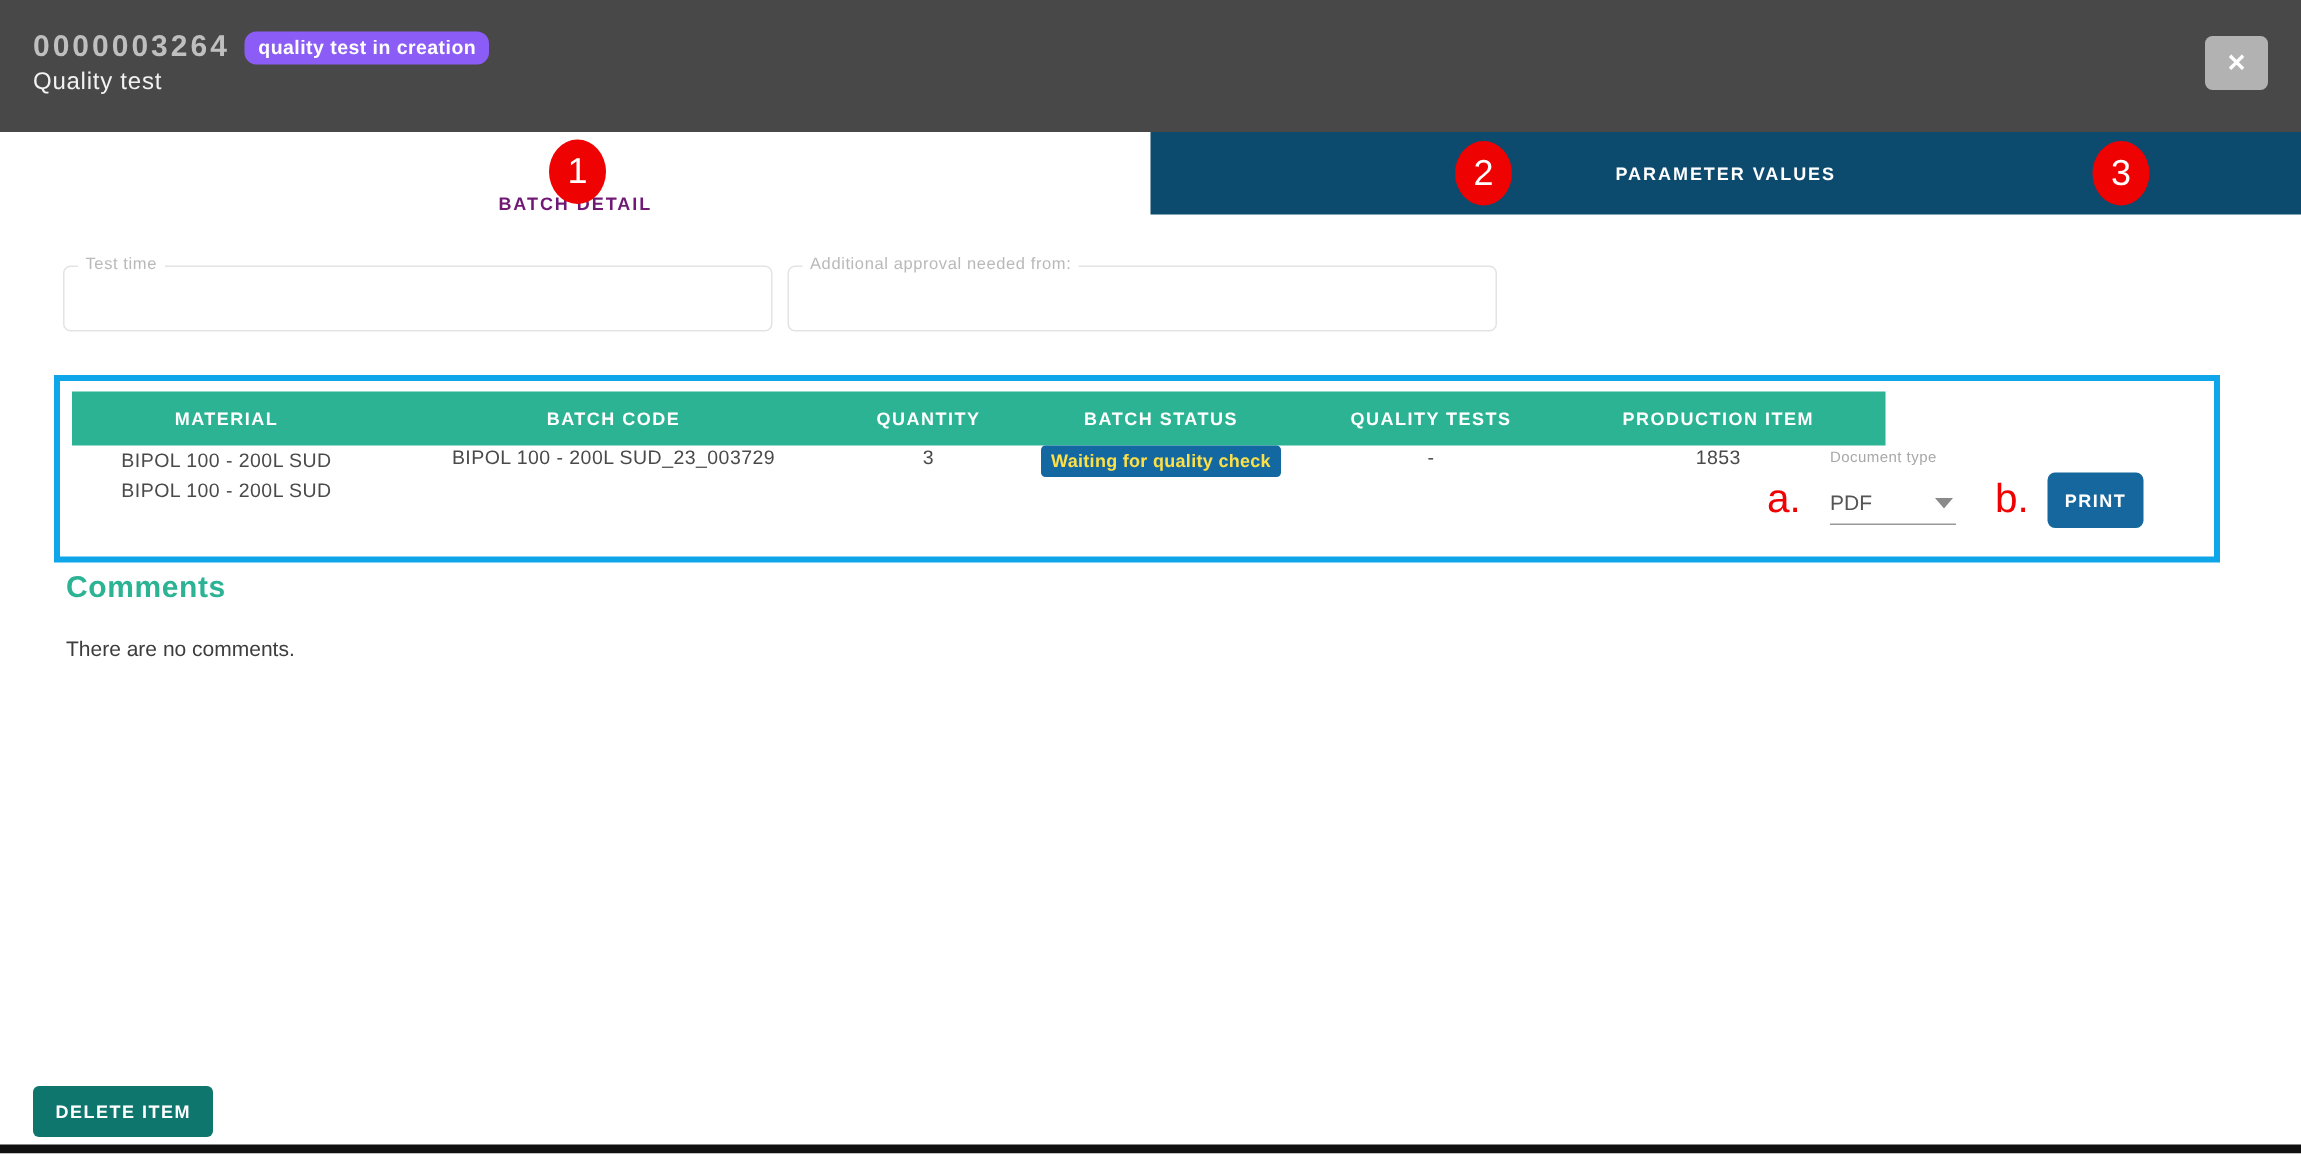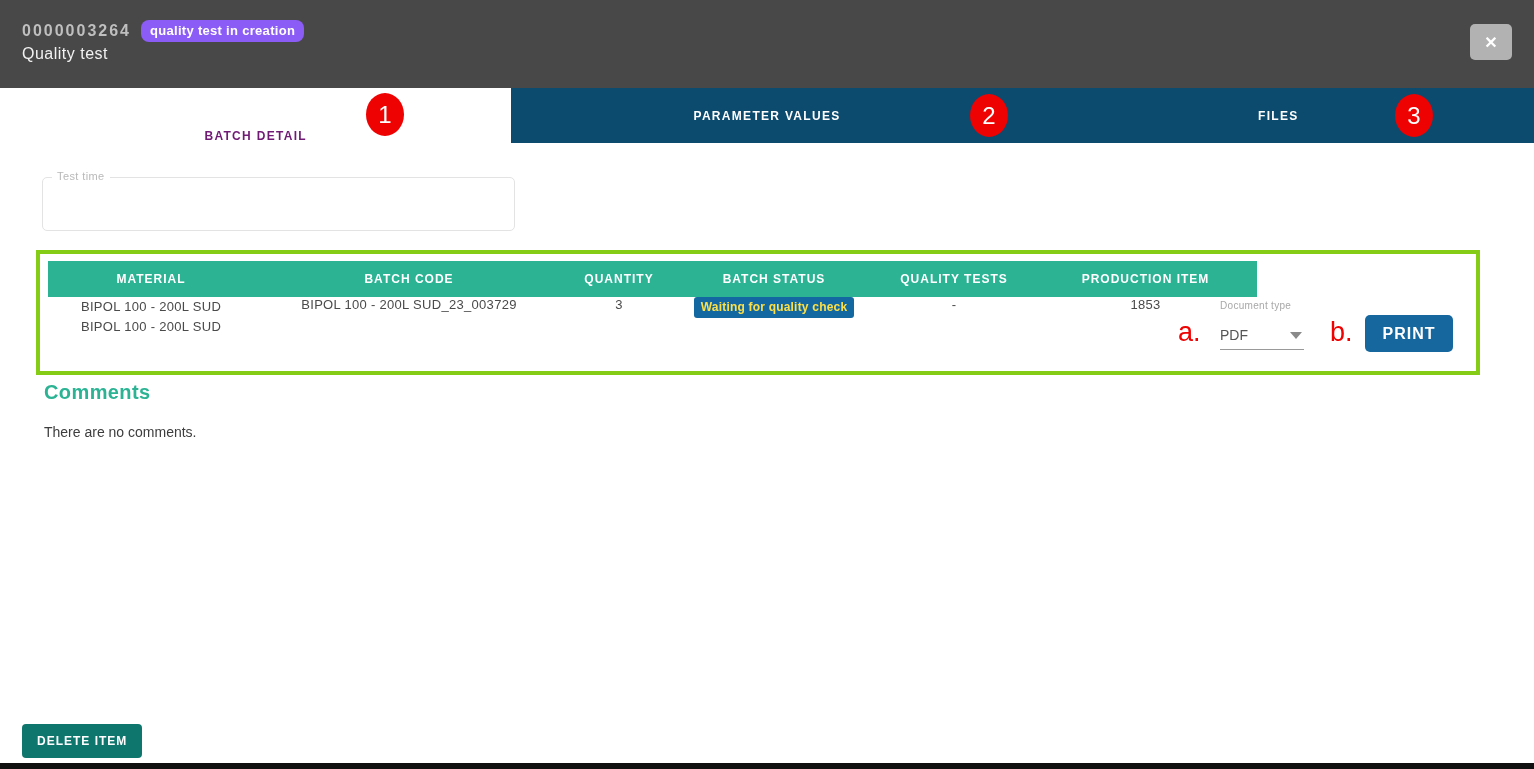--- a/index.html
+++ b/index.html
@@ -11,21 +11,21 @@
     overflow:hidden;
   }
 
   
   .header {
     height:88px; background:#484848; position:relative;
     padding:20px 0 0 22px; color:#fff;
   }
   .title-row { display:flex; align-items:center; gap:10px; }
   .doc-number {
-    font-size:16px; color:#bfbfbf; letter-spacing:2px; font-weight:bold;
+    font-size:20px; color:#bfbfbf; letter-spacing:2px; font-weight:bold;
   }
   .creation-badge {
     background:#8b5cf6; color:#fff; font-size:13px; font-weight:bold;
     padding:3px 9px 4px; border-radius:8px; letter-spacing:.3px;
   }
   .subtitle { font-size:16px; color:#f2f2f2; margin-top:3px; letter-spacing:.5px; }
   .close-btn {
     position:absolute; top:24px; right:22px; width:42px; height:36px;
     background:#b2b2b2; border:none; border-radius:5px; color:#fff;
     font-size:16px; font-weight:bold; cursor:pointer;
@@ -51,36 +51,36 @@
   #ann-2 { left:970px; top:94px; }
   #ann-3 { left:1395px; top:94px; }
   .ann-letter {
     position:absolute; color:#ee0202; font-size:27px; z-index:9;
     font-family:"Liberation Sans", sans-serif;
   }
 
   
   .fields { display:flex; gap:10px; margin:34px 0 0 42px; }
   .field {
-    position:relative; width:473px; height:54px;
+    position:relative; width:473px; height:44px;
     border:1px solid #e3e3e3; border-radius:5px; background:#fff;padding-left:37px;
   }
   .field label {
     position:absolute; top:-8px; left:9px; background:#fff;
     padding:0 5px; font-size:11px; color:#b9b9b9; letter-spacing:.4px;
   }
   .field input {
     border:none; outline:none; width:100%; height:100%;
     padding:0 12px; font:inherit; background:transparent;
   }
 
   
   .redrect {
     position:absolute; left:36px; top:250px; width:1444px; height:125px;
-    border:4px solid #84cc16; background:#fff;
+    border:4px solid #0ea5e9; background:#fff;
   }
   .batch-table { position:absolute; left:8px; top:7px; width:1209px; }
   .thead {
     display:flex; height:36px; background:#2bb394; align-items:center;
     color:#fff; font-size:12px; font-weight:bold; letter-spacing:1px;
   }
   .th, .td { text-align:center; }
   .c0 { width:206px; } .c1 { width:310px; } .c2 { width:110px; }
   .c3 { width:200px; } .c4 { width:160px; } .c5 { width:223px; }
   .trow {
@@ -101,23 +101,23 @@
   .doc-type .dt-value-row {
     display:flex; align-items:center; justify-content:space-between;
     border-bottom:1px solid #999; padding:4px 2px 6px 0;
     font-size:14px; color:#555;margin-top:12px;
   }
   .chevron {
     width:0; height:0; border-left:6px solid transparent;
     border-right:6px solid transparent; border-top:7px solid #8a8a8a;
   }
   .print-btn {
-    position:absolute; left:1325px; top:61px; width:88px; height:37px;
+    position:absolute; left:1325px; top:61px; width:64px; height:37px;
     background:#15679e; border:none; border-radius:5px; color:#fff;
-    font-size:16px; font-weight:bold; letter-spacing:1px; cursor:pointer;
+    font-size:12px; font-weight:bold; letter-spacing:1px; cursor:pointer;
   }
 
   
   .comments { position:absolute; left:44px; top:381px; }
   .comments h2 {
     color:#2bb394; font-size:20px; font-weight:600; letter-spacing:.4px;
   }
   .comments p { margin-top:20px; font-size:14px; color:#3d3d3d; }
 
   
@@ -144,32 +144,33 @@
   </button>
 </div>
 
 <div class="tabbar">
   <div class="tab active">
     <span>BATCH DETAIL</span>
   </div>
   <div class="tab">
     <span>PARAMETER VALUES</span>
   </div>
-  <div class="tab">
-    <span>FILES</span>
-  </div>
 </div>
 
 <div class="ann-circle" id="ann-1">1</div>
 <div class="ann-circle" id="ann-2">2</div>
 <div class="ann-circle" id="ann-3">3</div>
 
 <div class="fields">
   <div class="field">
     <label>Test time</label>
+    <input type="text" value="" style="">
+  </div>
+  <div class="field">
+    <label>Additional approval needed from:</label>
     <input type="text" value="" style="">
   </div>
 </div>
 
 <div class="redrect">
 
   <div class="batch-table">
     <div class="thead">
       <div class="th c0">MATERIAL</div>
       <div class="th c1">BATCH CODE</div>

